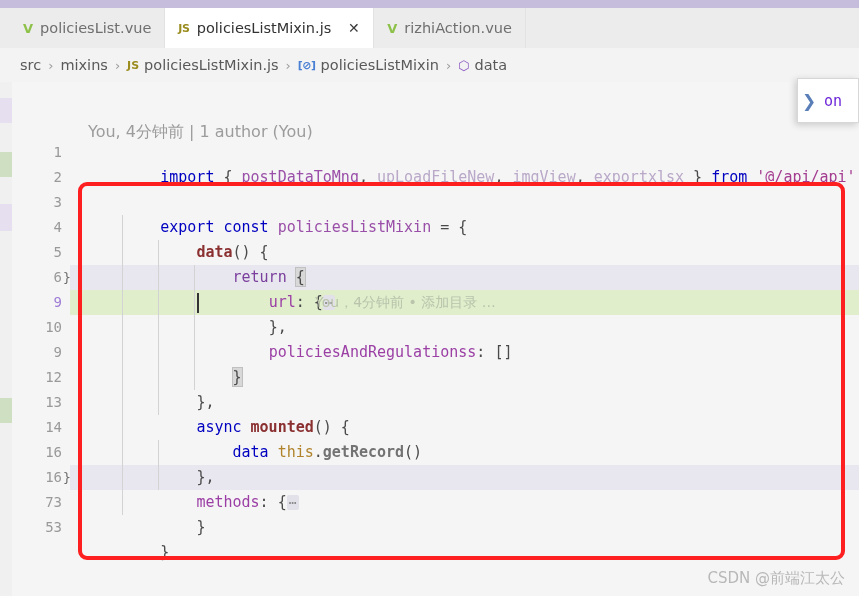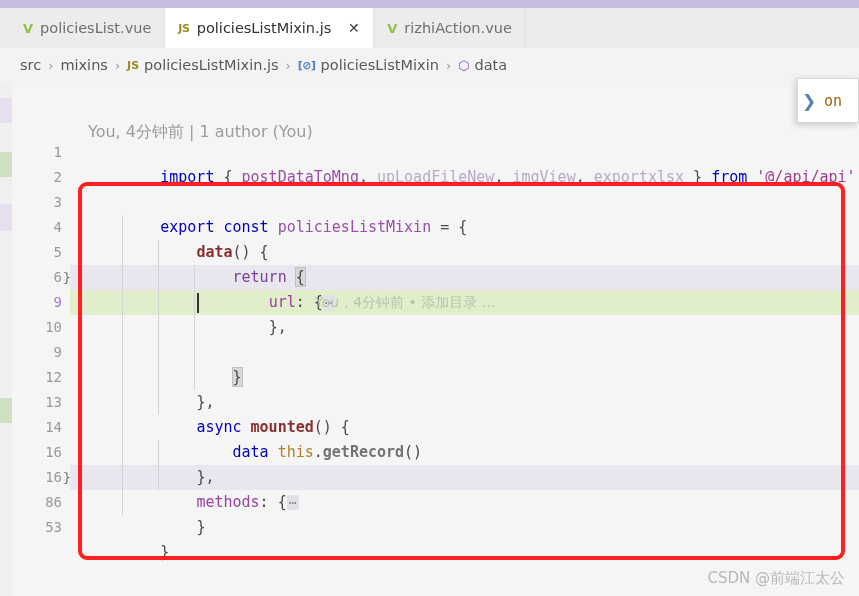--- a/index.html
+++ b/index.html
@@ -156,21 +156,21 @@
     box-shadow:-2px 2px 7px rgba(0,0,0,0.18);
     display:flex;align-items:center;
     box-sizing:border-box;
   }
   .popup-chevron{
     width:22px;text-align:center;color:#5a7fb8;font-size:17px;
     font-family:"DejaVu Sans","Liberation Sans",sans-serif;
   }
   .popup-text{
     font-family:"DejaVu Sans Mono","Liberation Mono",monospace;
-    font-size:15px;color:#a16207;
+    font-size:15px;color:#6d28d9;
     background:#fff;padding-left:4px;
   }
   
   .watermark{
     position:absolute;right:14px;bottom:8px;
     font-size:15px;color:#b8b8b8;
     font-family:"DejaVu Sans","Liberation Sans",sans-serif;
   }
 </style>
 </head>
@@ -244,21 +244,21 @@
     <div class="lnum" style="top:158px;">5</div>
     <div class="lnum" style="top:183px;">6</div>
     <div class="lnum current" style="top:208px;">9</div>
     <div class="lnum" style="top:233px;">10</div>
     <div class="lnum" style="top:258px;">9</div>
     <div class="lnum" style="top:283px;">12</div>
     <div class="lnum" style="top:308px;">13</div>
     <div class="lnum" style="top:333px;">14</div>
     <div class="lnum" style="top:358px;">16</div>
     <div class="lnum" style="top:383px;">16</div>
-    <div class="lnum" style="top:408px;">86</div>
+    <div class="lnum" style="top:408px;">73</div>
     <div class="lnum" style="top:433px;">53</div>
   </div>
 
   <div class="foldmark" style="top:183px;">}</div>
   <div class="foldmark" style="top:383px;">}</div>
 
   <div class="code">
 
     <div class="line-bg bg-folded" style="top:183px;"></div>
     <div class="line-bg bg-blame" style="top:208px;"></div>
@@ -302,20 +302,25 @@
     </div>
 
     <div class="line" style="top:208px;">
       <span class="ltext">
         <span class="t-punc">            </span><span class="t-punc">},</span>
       </span>
       <span class="caret" style="left:127px;top:3px;"></span>
       <span class="blame" style="top:0;">You，4分钟前  •  添加目录 …</span>
     </div>
 
+    <div class="line" style="top:233px;">
+      <span class="ltext">
+        <span class="t-punc">            </span><span class="t-prop">policiesAndRegulationss</span><span class="t-punc">: []</span>
+      </span>
+    </div>
 
     <div class="line" style="top:258px;">
       <span class="ltext">
         <span class="t-punc">        </span><span class="t-punc brace-match">}</span>
       </span>
     </div>
 
     <div class="line" style="top:283px;">
       <span class="ltext">
         <span class="t-punc">    </span><span class="t-punc">},</span>

